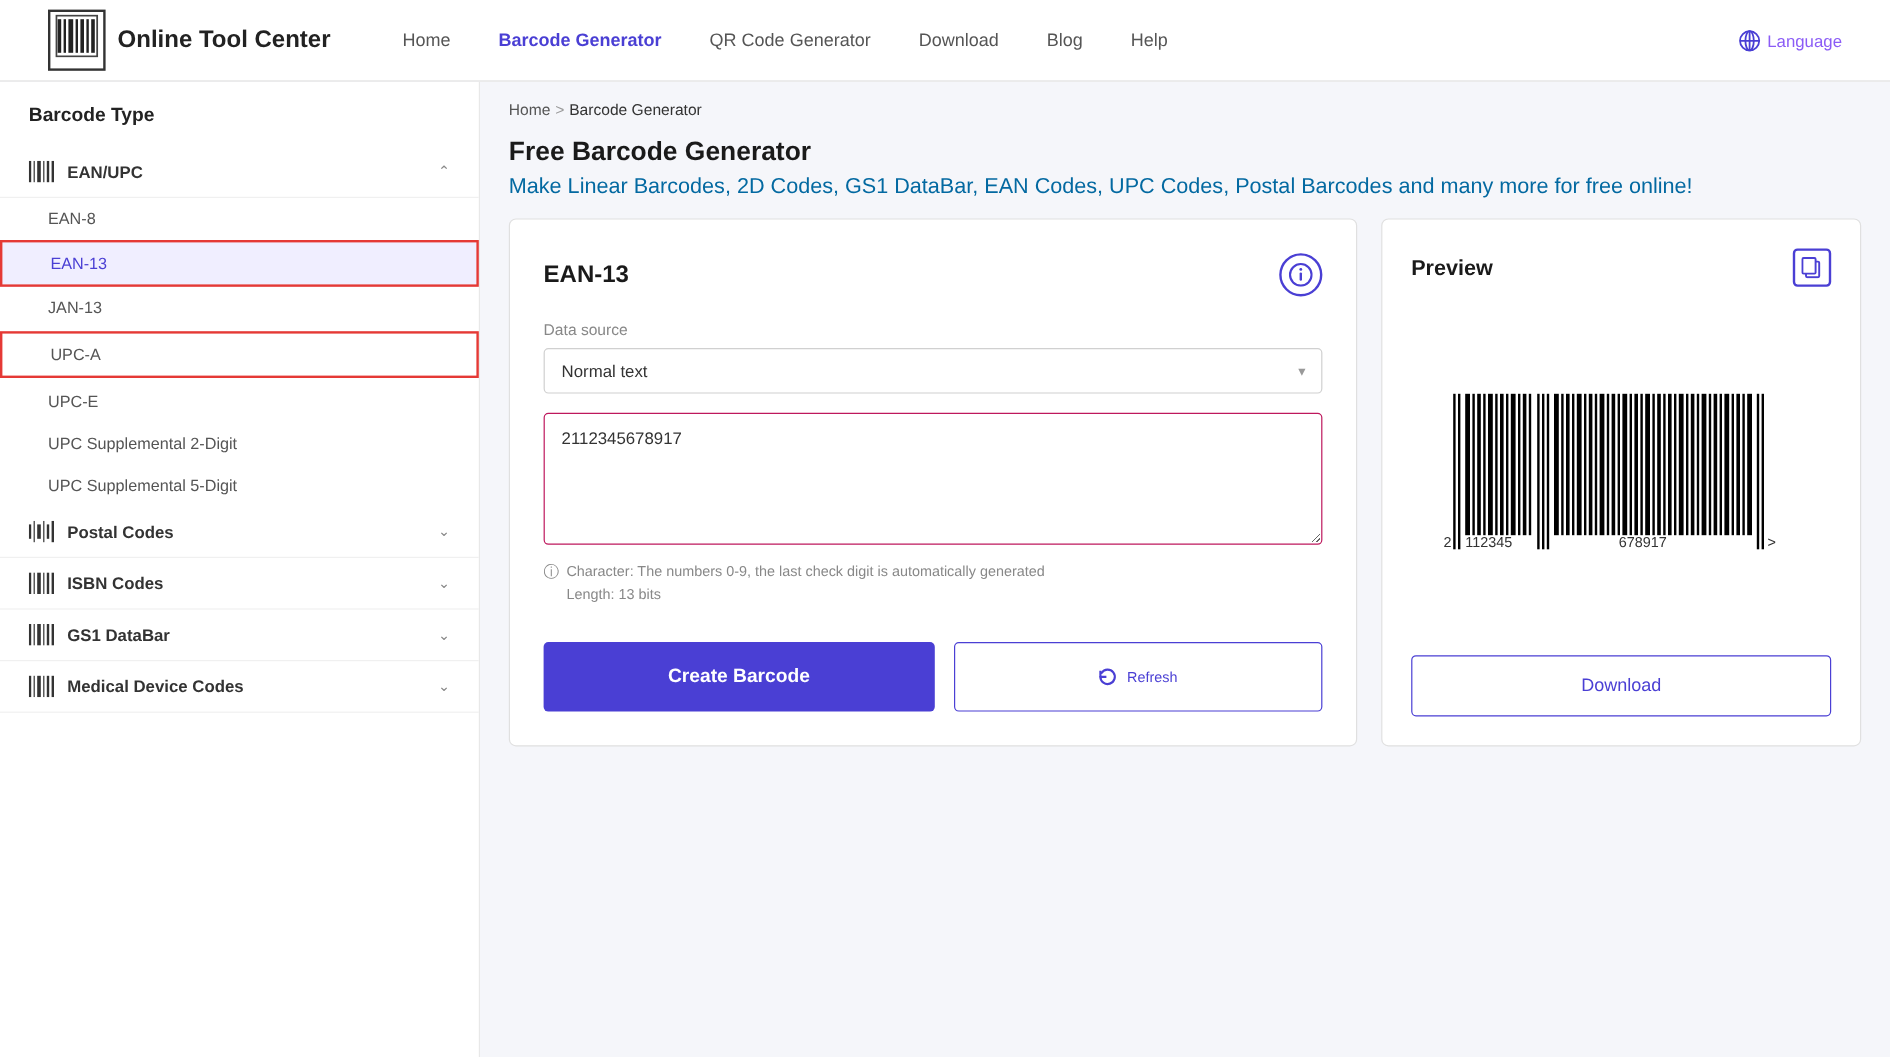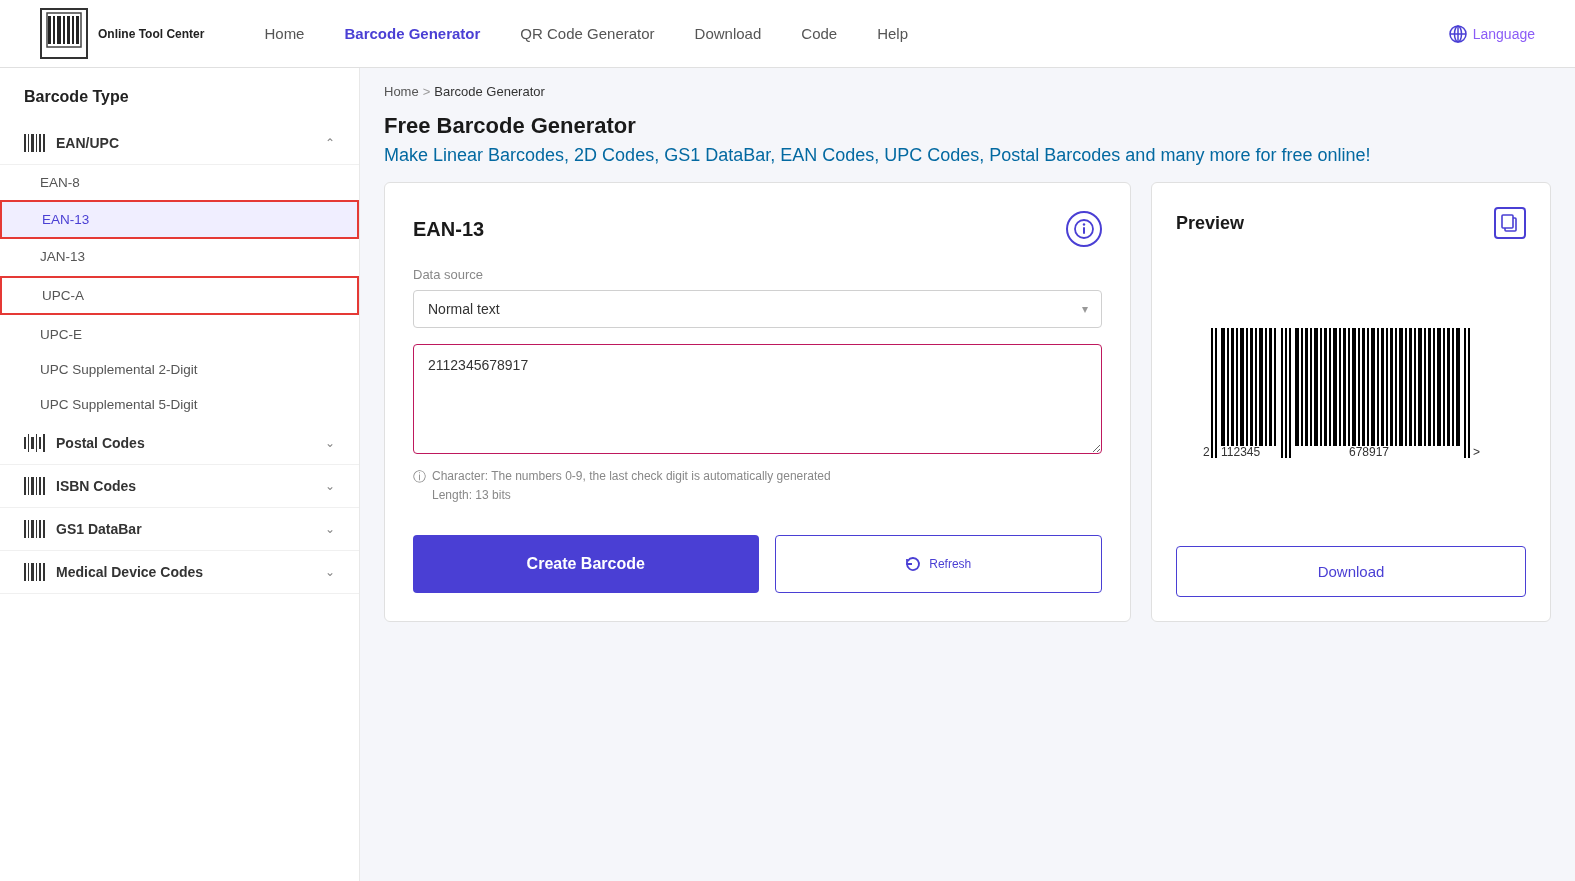--- a/index.html
+++ b/index.html
@@ -22,21 +22,21 @@
       margin-right: 60px;
     }
     .logo-icon {
       font-size: 28px;
       color: #333;
       border: 2px solid #333;
       padding: 2px 4px;
       font-family: monospace;
     }
     .logo-text {
-      font-size: 12px;
+      font-size: 20px;
       font-weight: bold;
       color: #222;
     }
     .nav {
       display: flex;
       align-items: center;
       gap: 40px;
       flex: 1;
     }
     .nav-item {
@@ -63,21 +63,21 @@
     }
 
     
     .main-layout {
       display: flex;
       min-height: calc(100vh - 68px);
     }
 
     
     .sidebar {
-      width: 360px;
+      width: 400px;
       background: #fff;
       border-right: 1px solid #e8e8e8;
       padding: 20px 0;
       flex-shrink: 0;
     }
     .sidebar-title {
       font-size: 16px;
       font-weight: bold;
       color: #222;
       padding: 0 24px 16px;
@@ -337,21 +337,21 @@
         <rect x="1" y="1" width="34" height="34" fill="none" stroke="#444" stroke-width="1.5"></rect>
       </svg>
     </div>
     <span class="logo-text">Online Tool Center</span>
   </div>
   <nav class="nav">
     <a class="nav-item">Home</a>
     <a class="nav-item active">Barcode Generator</a>
     <a class="nav-item">QR Code Generator</a>
     <a class="nav-item">Download</a>
-    <a class="nav-item">Code</a>
+    <a class="nav-item">Blog</a>
     <a class="nav-item">Help</a>
   </nav>
   <div class="nav-language">
     <svg class="globe-icon" viewBox="0 0 20 20" fill="none" stroke="#4a3fd4" stroke-width="1.5">
       <circle cx="10" cy="10" r="8"></circle>
       <ellipse cx="10" cy="10" rx="3.5" ry="8"></ellipse>
       <line x1="2" y1="10" x2="18" y2="10"></line>
       <line x1="10" y1="2" x2="10" y2="18"></line>
     </svg>
     <span>Language</span>

